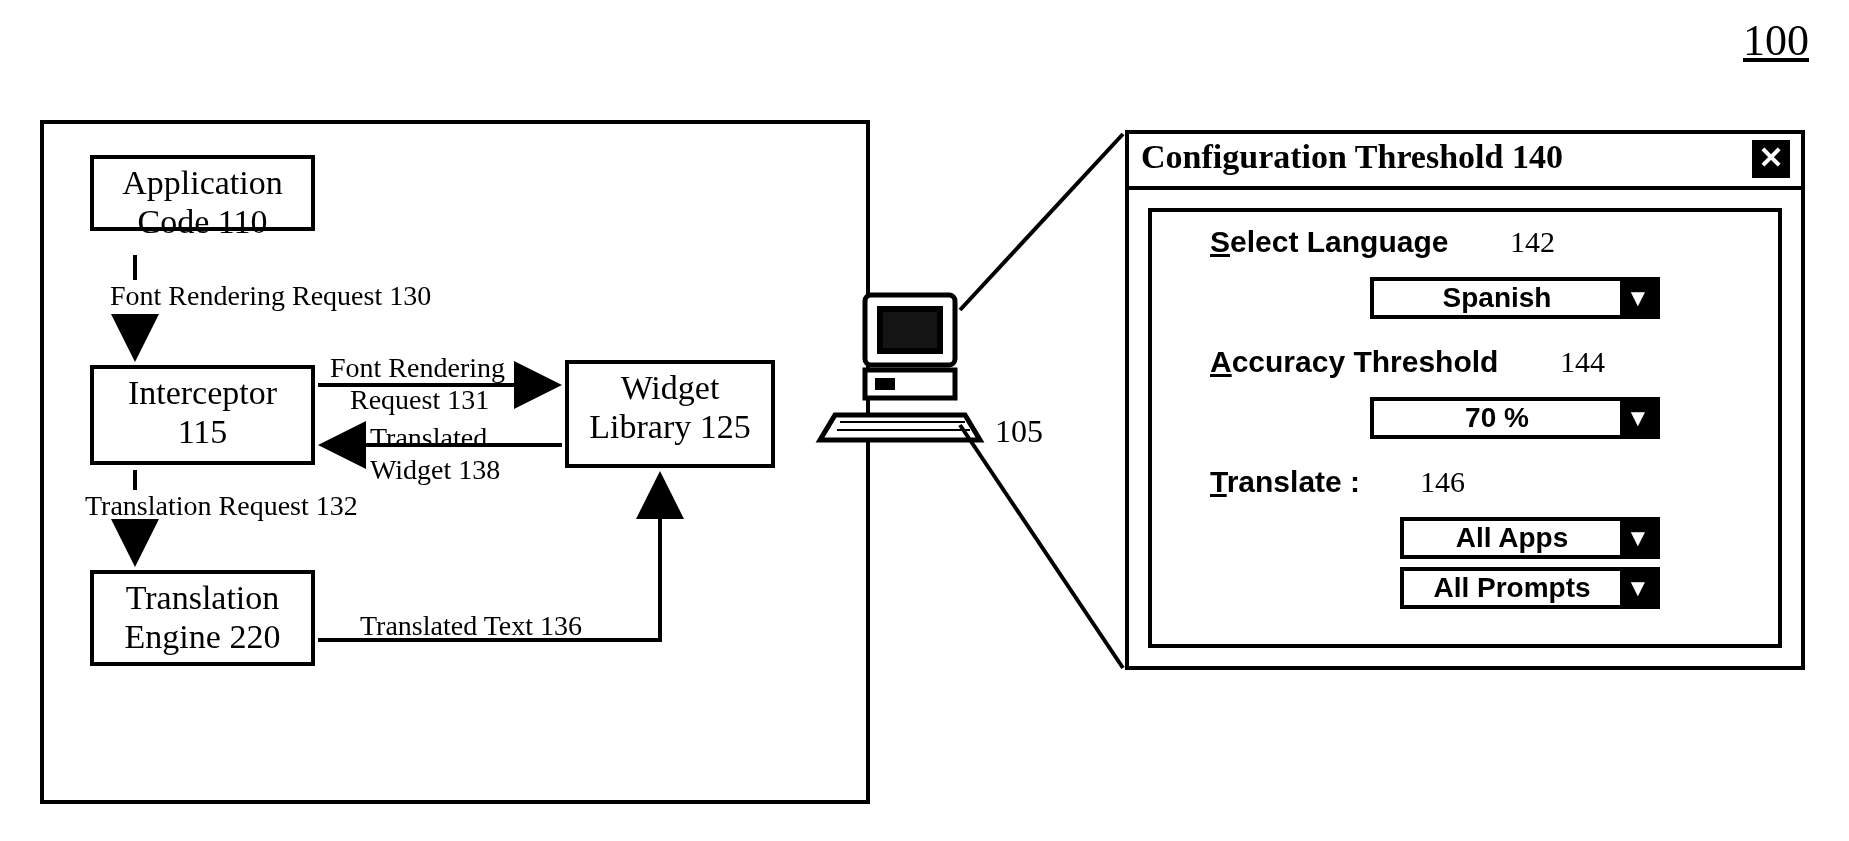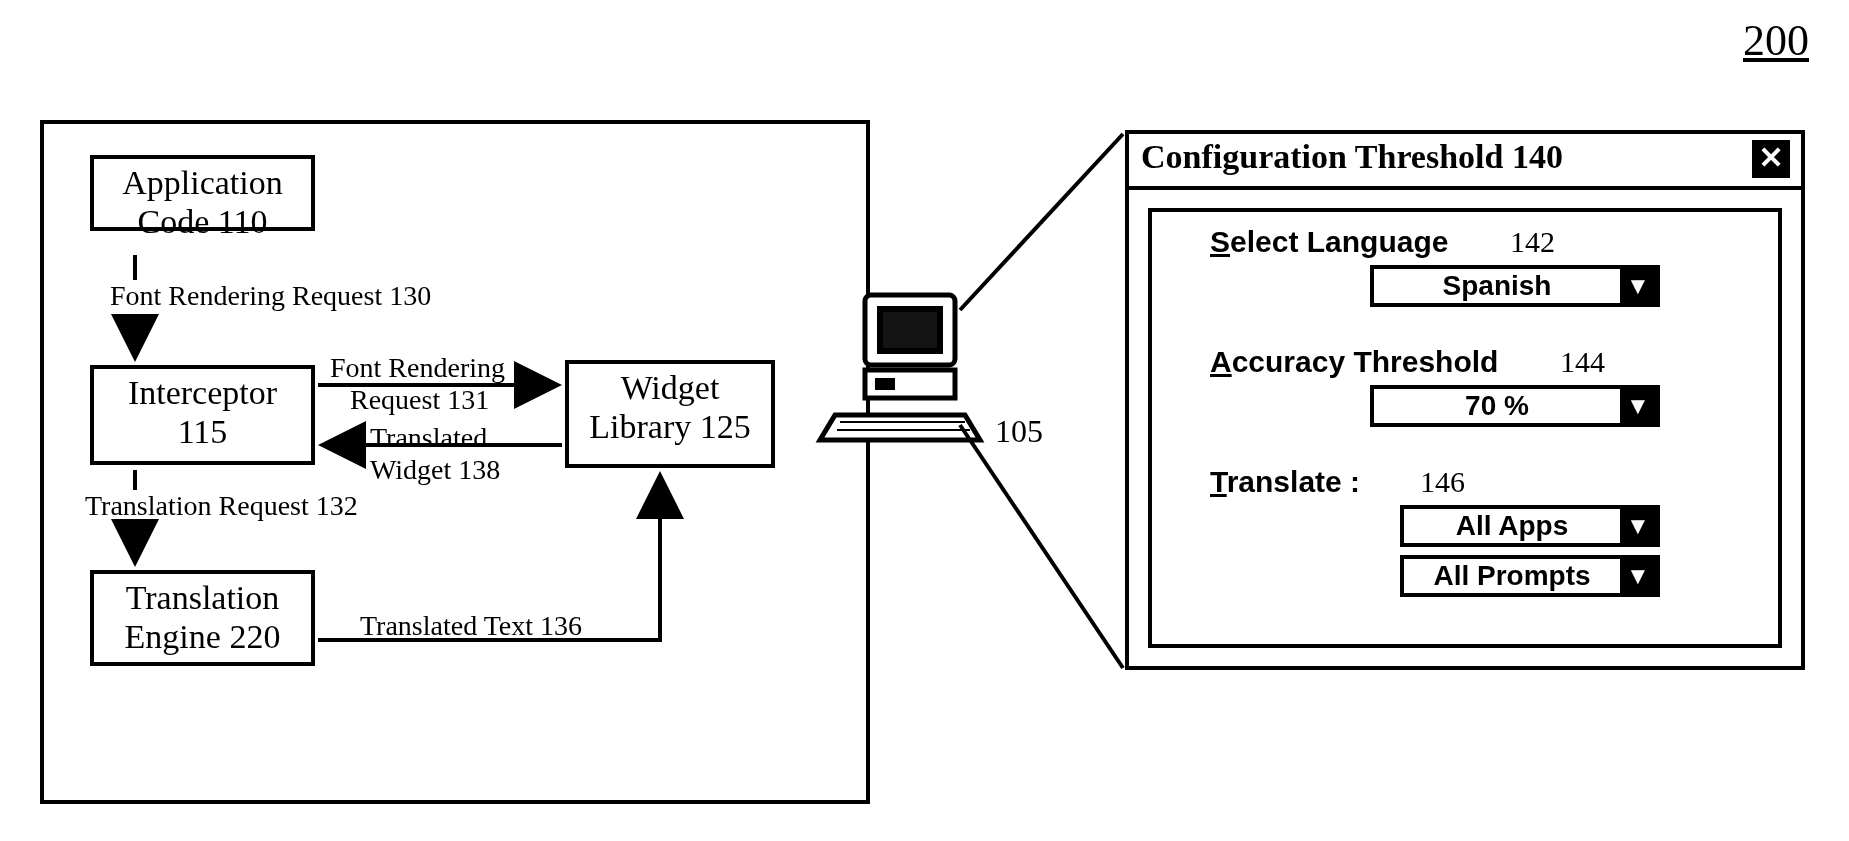--- a/index.html
+++ b/index.html
@@ -83,20 +83,21 @@
   }
   .dropdown {
     position: absolute;
     border: 4px solid #000;
     box-sizing: border-box;
     font-family: Arial, Helvetica, sans-serif;
     font-weight: bold;
     font-size: 28px;
     display: flex;
     align-items: flex-end;
+    margin-top: 12px;
   }
   .dropdown .dd-text {
     flex: 1;
     text-align: center;
     line-height: 34px;
   }
   .dropdown .dd-arrow {
     width: 36px;
     background: #000;
     color: #fff;
@@ -115,21 +116,21 @@
     width: 1849px;
     height: 841px;
     pointer-events: none;
   }
 </style>
 </head>
 <body>
 
 <div class="canvas">
 
-  <div class="figref">200</div>
+  <div class="figref">100</div>
 
   <div class="box" style="left:40px; top:120px; width:830px; height:684px;"></div>
 
   <div class="box" style="left:90px; top:155px; width:225px; height:76px;">
     <div class="box-text">
       <span>Application</span><br>
       <span>Code 110</span>
     </div>
   </div>
 

